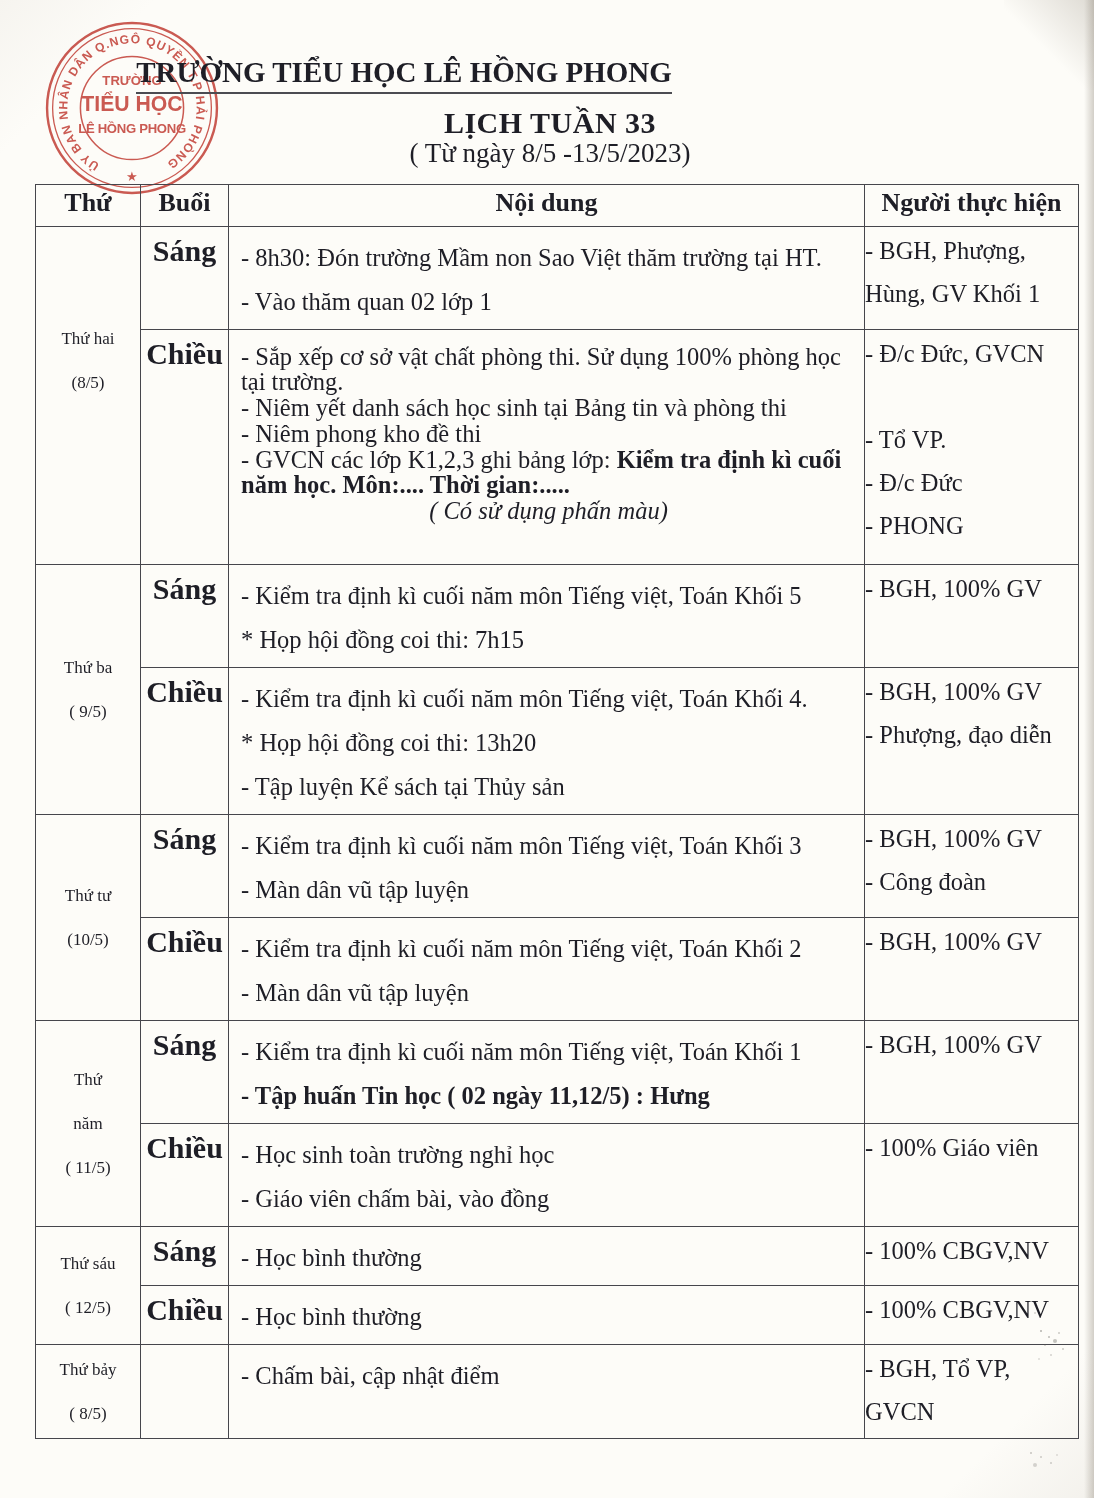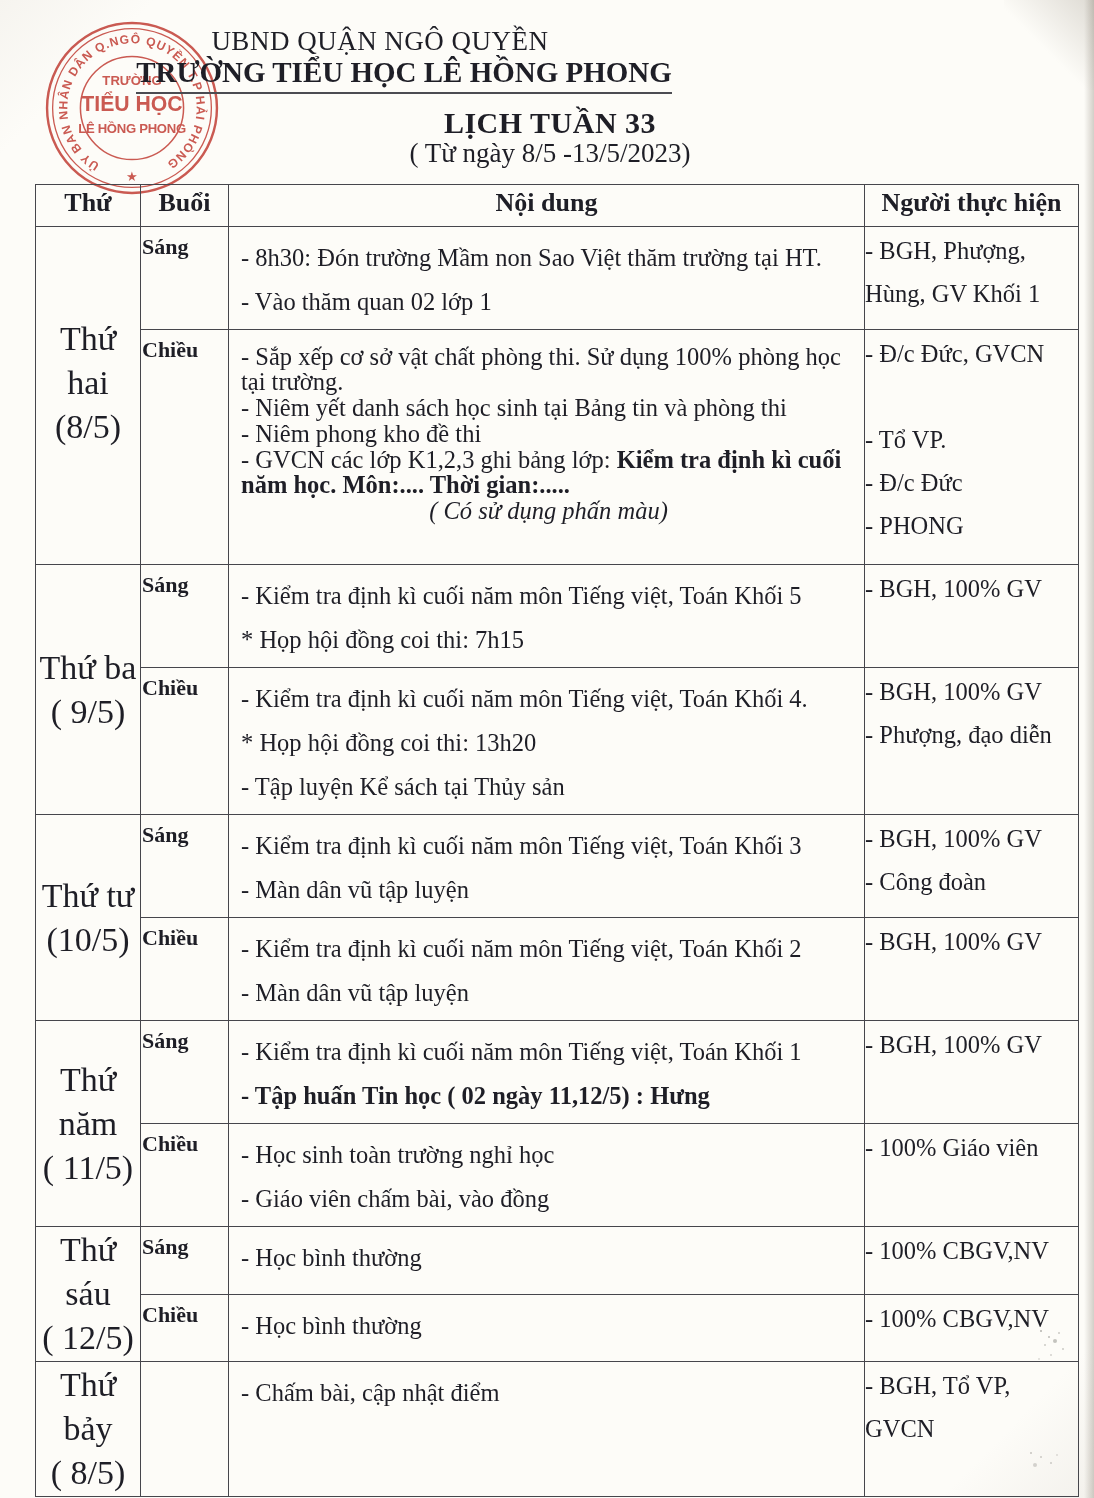--- a/index.html
+++ b/index.html
@@ -25,23 +25,23 @@
   .hdr-sub{position:absolute;top:138px;left:0;width:1100px;text-align:center;font-size:27px;}
   
   .stamp{position:absolute;left:42px;top:18px;width:180px;height:180px;
     opacity:.88;mix-blend-mode:multiply;}
   
   table.sched{position:absolute;left:35px;top:184px;border-collapse:collapse;
     table-layout:fixed;width:1043px;}
   .sched th,.sched td{border:1.8px solid #46464c;vertical-align:top;overflow:hidden;
     font-size:24.5px;}
   .sched th{font-weight:bold;text-align:center;font-size:26px;padding:3px 0 0 0;height:38px;}
-  td.day-cell{vertical-align:middle;text-align:center;line-height:44px;font-size:34px;}
+  td.day-cell{vertical-align:middle;text-align:center;line-height:44px;font-size:17px;}
   td.day-cell.day-top{vertical-align:top;padding-top:90px;}
-  td.session-cell{font-weight:bold;text-align:left;padding-top:7px;font-size:22px;}
+  td.session-cell{font-weight:bold;text-align:center;padding-top:7px;font-size:30px;}
   td.content-cell{padding:14px 8px 0 12px;}
   .line{line-height:34px;margin-bottom:10px;white-space:nowrap;}
   .line.wrap{white-space:normal;}
   .line.center{text-align:center;white-space:normal;}
   .content-cell.compact .line{line-height:25px;margin-bottom:1px;}
   .b{font-weight:bold;}
   .i{font-style:italic;}
   td.people-cell{padding:7px 4px 0 0;}
   .p-line{line-height:33px;margin-bottom:10px;white-space:nowrap;}
   .p-line.spacer{min-height:33px;}
@@ -69,21 +69,20 @@
     <path id="ringPath" d="M 57,144.4 A 64,64 0 1 1 121,144.4" fill="none"></path>
     <text font-size="12" font-weight="bold" fill="#c5443c" letter-spacing="0.5" font-family="Liberation Sans, DejaVu Sans, sans-serif">
       <textPath href="#ringPath" startOffset="0" textLength="332" id="stamp-ring-text">ỦY BAN NHÂN DÂN Q.NGÔ QUYỀN   T.P HẢI PHÒNG</textPath>
     </text>
     <text x="89" y="161" text-anchor="middle" font-size="13" fill="#c5443c">★</text>
     <text x="89" y="66" text-anchor="middle" font-size="13" font-weight="bold" fill="#c5443c" font-family="Liberation Sans, DejaVu Sans, sans-serif">TRƯỜNG</text>
     <text x="89" y="92" text-anchor="middle" font-size="21" font-weight="bold" fill="#c5443c" font-family="Liberation Sans, DejaVu Sans, sans-serif">TIỂU HỌC</text>
     <text x="89" y="114" text-anchor="middle" font-size="13" font-weight="bold" fill="#c5443c" font-family="Liberation Sans, DejaVu Sans, sans-serif" letter-spacing="-0.3">LÊ HỒNG PHONG</text>
   </svg>
 
-  <div class="hdr-org">UBND QUẬN NGÔ QUYỀN</div>
   <div class="hdr-school">
     <span>TRƯỜNG TIỂU HỌC LÊ HỒNG PHONG</span>
   </div>
   <div class="hdr-title">LỊCH TUẦN 33</div>
   <div class="hdr-sub">( Từ ngày 8/5 -13/5/2023)</div>
 
   <table class="sched">
     <colgroup>
       <col style="width:105px">
         <col style="width:88px">

